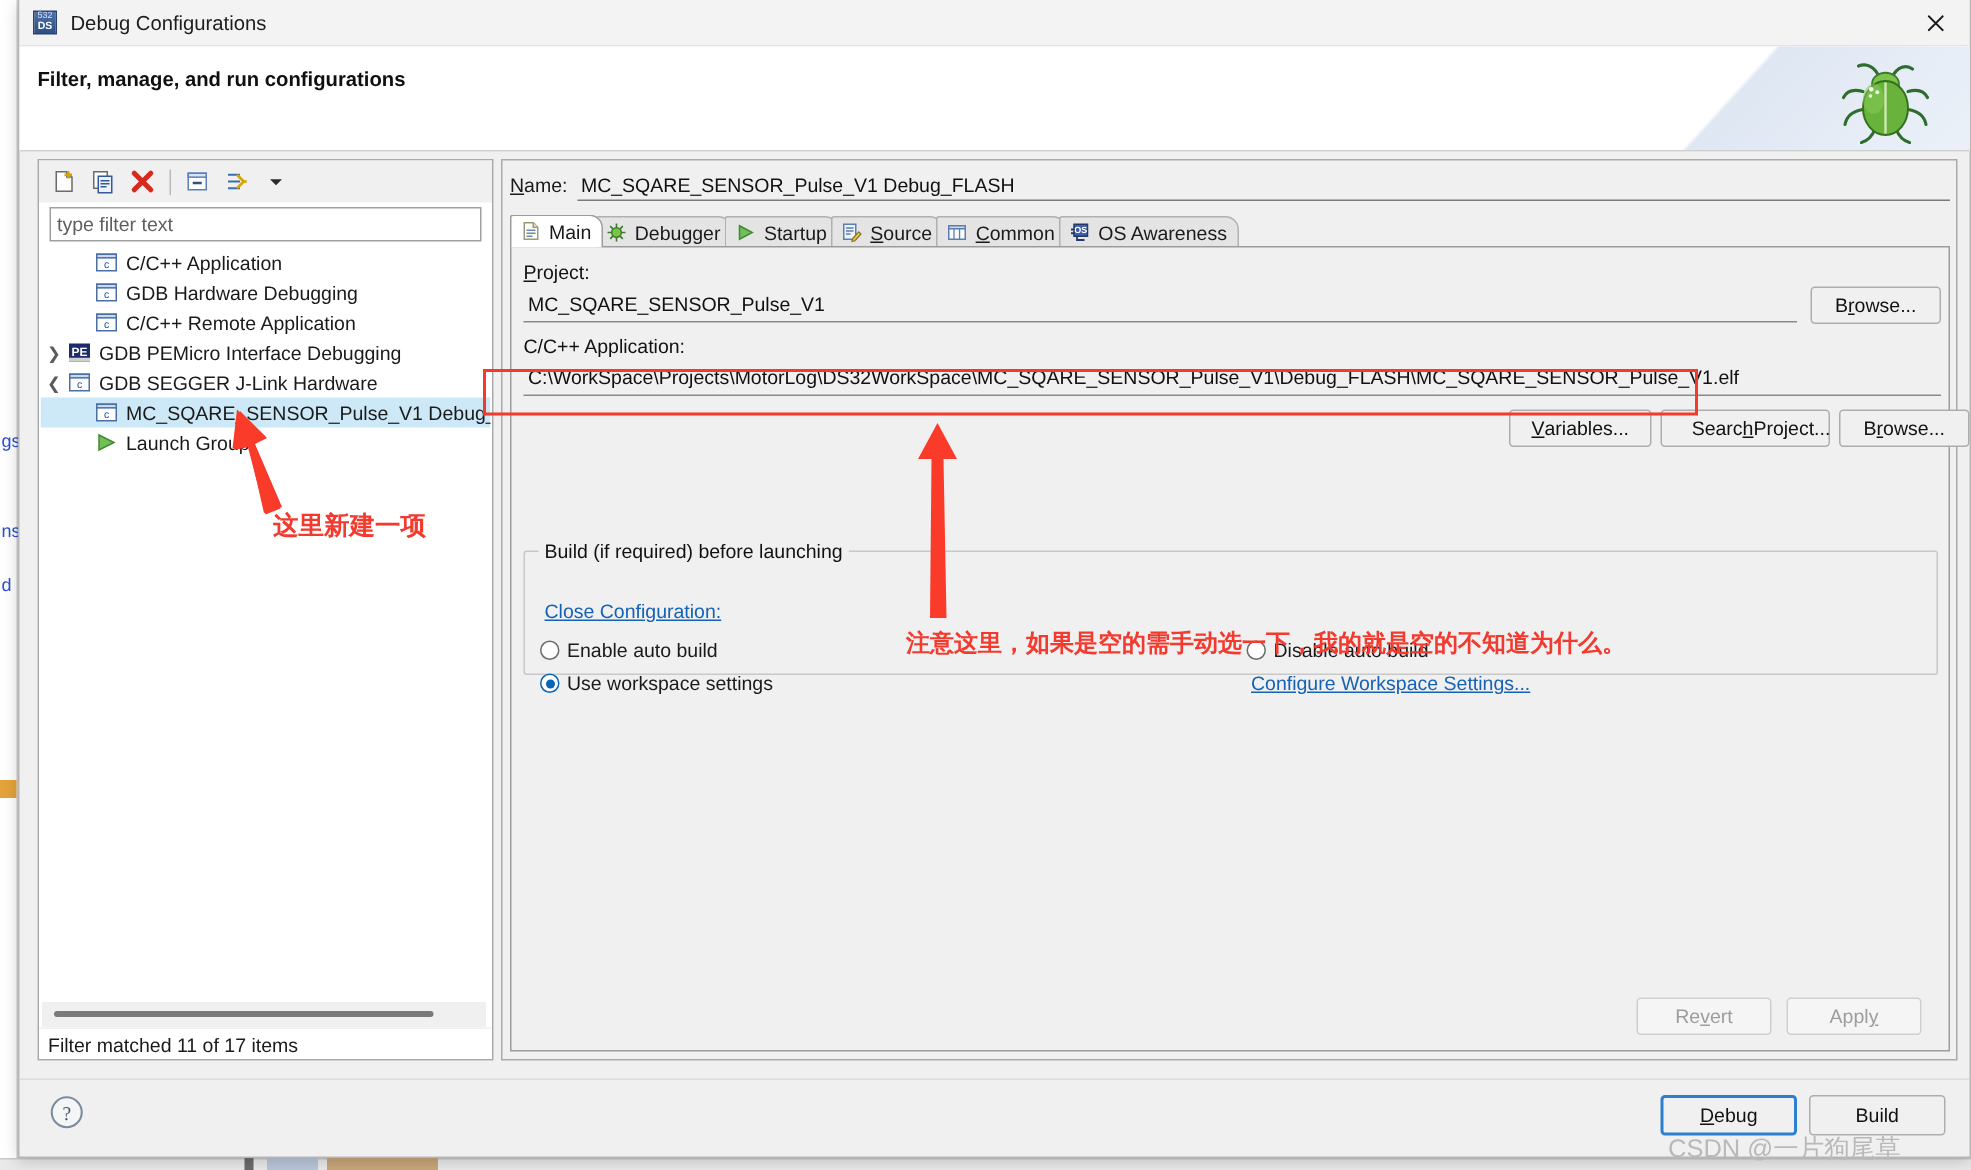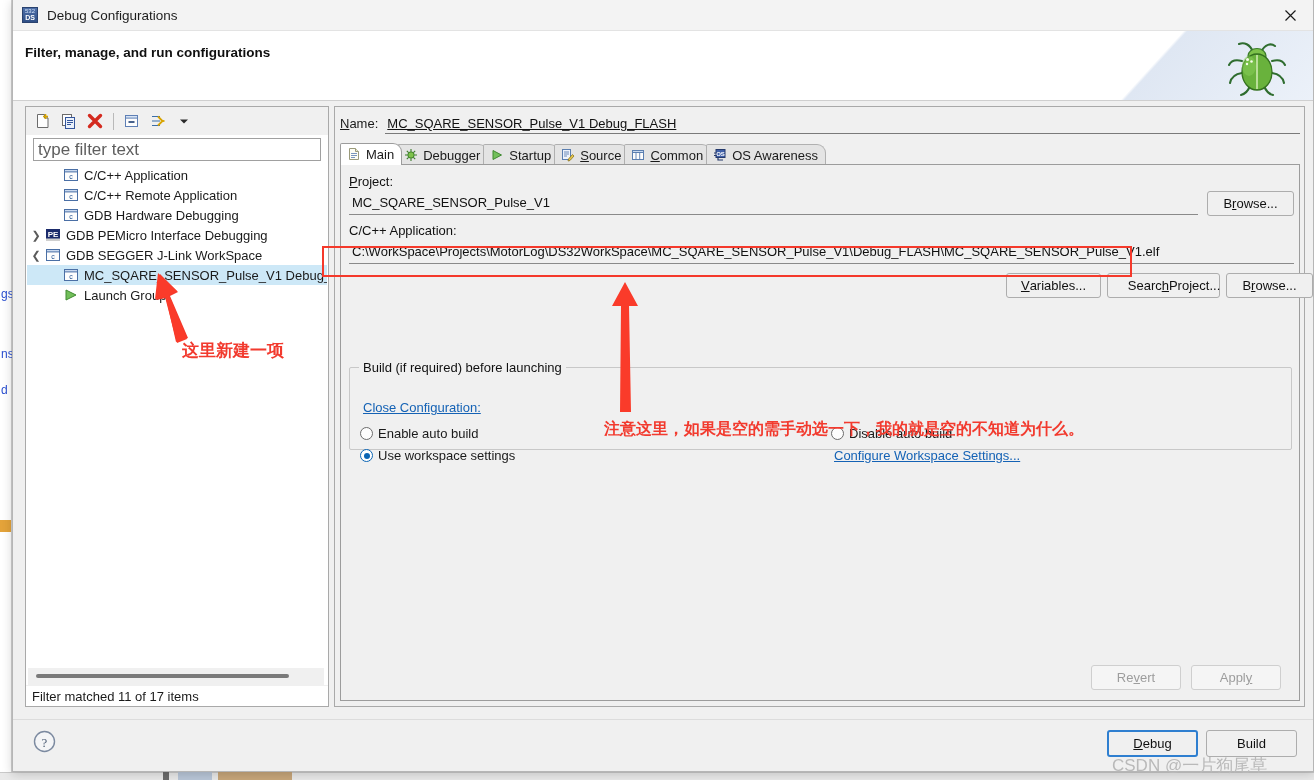--- a/index.html
+++ b/index.html
@@ -109,21 +109,21 @@
   .tb-btn {
     width: 26px; height: 24px; display: flex; align-items: center;
     justify-content: center; cursor: default;
   }
   .tb-sep {
     width: 1px; height: 17px; background: #b9b9b9; margin: 0 5px;
   }
   #filter-box {
     position: absolute; left: 7px; top: 31px; width: 288px; height: 23px;
     background: #ffffff; border: 1px solid #a0a0a0;
-    font-size: 17px; color: #5e5e5e; padding: 0 4px; line-height: 21px;
+    font-size: 13px; color: #5e5e5e; padding: 0 4px; line-height: 21px;
     font-family: "Liberation Sans", sans-serif;
   }
   #filter-box::placeholder { color: #5e5e5e; }
   #tree {
     position: absolute; left: 1px; top: 58px; width: 300px; height: 505px;
     overflow: hidden;
   }
   .tree-row {
     height: 20px; display: flex; align-items: center;
     white-space: nowrap; cursor: default; font-size: 13px;
@@ -155,21 +155,21 @@
   }
   #name-row {
     position: absolute; left: 5px; top: 9px; width: 960px; height: 22px;
     display: flex; align-items: baseline;
   }
   #name-label { font-size: 13px; margin-right: 7px; }
   #name-input {
     flex: 1 1 auto; border: none; border-bottom: 1px solid #7a7a7a;
     background: transparent; font-size: 13px; color: #111;
     font-family: "Liberation Sans", sans-serif;
-    padding: 0 2px 2px 2px; outline: none; text-decoration: underline;
+    padding: 0 2px 2px 2px; outline: none;
   }
 
   
   #tabstrip {
     position: absolute; left: 5px; top: 36px; width: 960px; height: 22px;
     display: flex; align-items: flex-end;
   }
   .tab {
     height: 21px; display: flex; align-items: center; padding: 0 7px 0 6px;
     font-size: 13px; cursor: default; position: relative;
@@ -391,33 +391,33 @@
 
       <div class="tree-row" style="padding-left:18px;">
         <span class="twisty"></span>
         <span class="tree-ico">
           <svg width="16" height="16" viewBox="0 0 16 16">
             <rect x="1.5" y="2.5" width="13" height="11" fill="#fdfdfd" stroke="#4a6fa5"></rect>
             <rect x="1.5" y="2.5" width="13" height="2.4" fill="#c9d9ef" stroke="#4a6fa5"></rect>
             <text x="8" y="11.5" font-size="7" fill="#1e4f8f" text-anchor="middle" font-family="Liberation Sans, sans-serif">c</text>
           </svg>
         </span>
-        <span>C/C++ Remote Application</span>
+        <span>GDB Hardware Debugging</span>
       </div>
 
       <div class="tree-row" style="padding-left:18px;">
         <span class="twisty"></span>
         <span class="tree-ico">
           <svg width="16" height="16" viewBox="0 0 16 16">
             <rect x="1.5" y="2.5" width="13" height="11" fill="#fdfdfd" stroke="#4a6fa5"></rect>
             <rect x="1.5" y="2.5" width="13" height="2.4" fill="#c9d9ef" stroke="#4a6fa5"></rect>
             <text x="8" y="11.5" font-size="7" fill="#1e4f8f" text-anchor="middle" font-family="Liberation Sans, sans-serif">c</text>
           </svg>
         </span>
-        <span>GDB Hardware Debugging</span>
+        <span>C/C++ Remote Application</span>
       </div>
 
       <div class="tree-row">
         <span class="twisty">❯</span>
         <span class="tree-ico">
           <svg width="16" height="16" viewBox="0 0 16 16">
             <rect x="1" y="2" width="14" height="12" fill="#1b2b6b"></rect>
             <rect x="1" y="11.5" width="14" height="2.5" fill="#cfcfcf"></rect>
             <text x="8" y="10" font-size="8" fill="#ffffff" text-anchor="middle" font-family="Liberation Sans, sans-serif" font-weight="bold">PE</text>
           </svg>
@@ -427,21 +427,21 @@
 
       <div class="tree-row">
         <span class="twisty">❮</span>
         <span class="tree-ico">
           <svg width="16" height="16" viewBox="0 0 16 16">
             <rect x="1.5" y="2.5" width="13" height="11" fill="#fdfdfd" stroke="#4a6fa5"></rect>
             <rect x="1.5" y="2.5" width="13" height="2.4" fill="#c9d9ef" stroke="#4a6fa5"></rect>
             <text x="8" y="11.5" font-size="7" fill="#1e4f8f" text-anchor="middle" font-family="Liberation Sans, sans-serif">c</text>
           </svg>
         </span>
-        <span>GDB SEGGER J-Link WorkSpace</span>
+        <span>GDB SEGGER J-Link Hardware</span>
       </div>
 
       <div class="tree-row sel" style="padding-left:36px;">
         <span class="tree-ico">
           <svg width="16" height="16" viewBox="0 0 16 16">
             <rect x="1.5" y="2.5" width="13" height="11" fill="#fdfdfd" stroke="#4a6fa5"></rect>
             <rect x="1.5" y="2.5" width="13" height="2.4" fill="#c9d9ef" stroke="#4a6fa5"></rect>
             <text x="8" y="11.5" font-size="7" fill="#1e4f8f" text-anchor="middle" font-family="Liberation Sans, sans-serif">c</text>
           </svg>
         </span>

